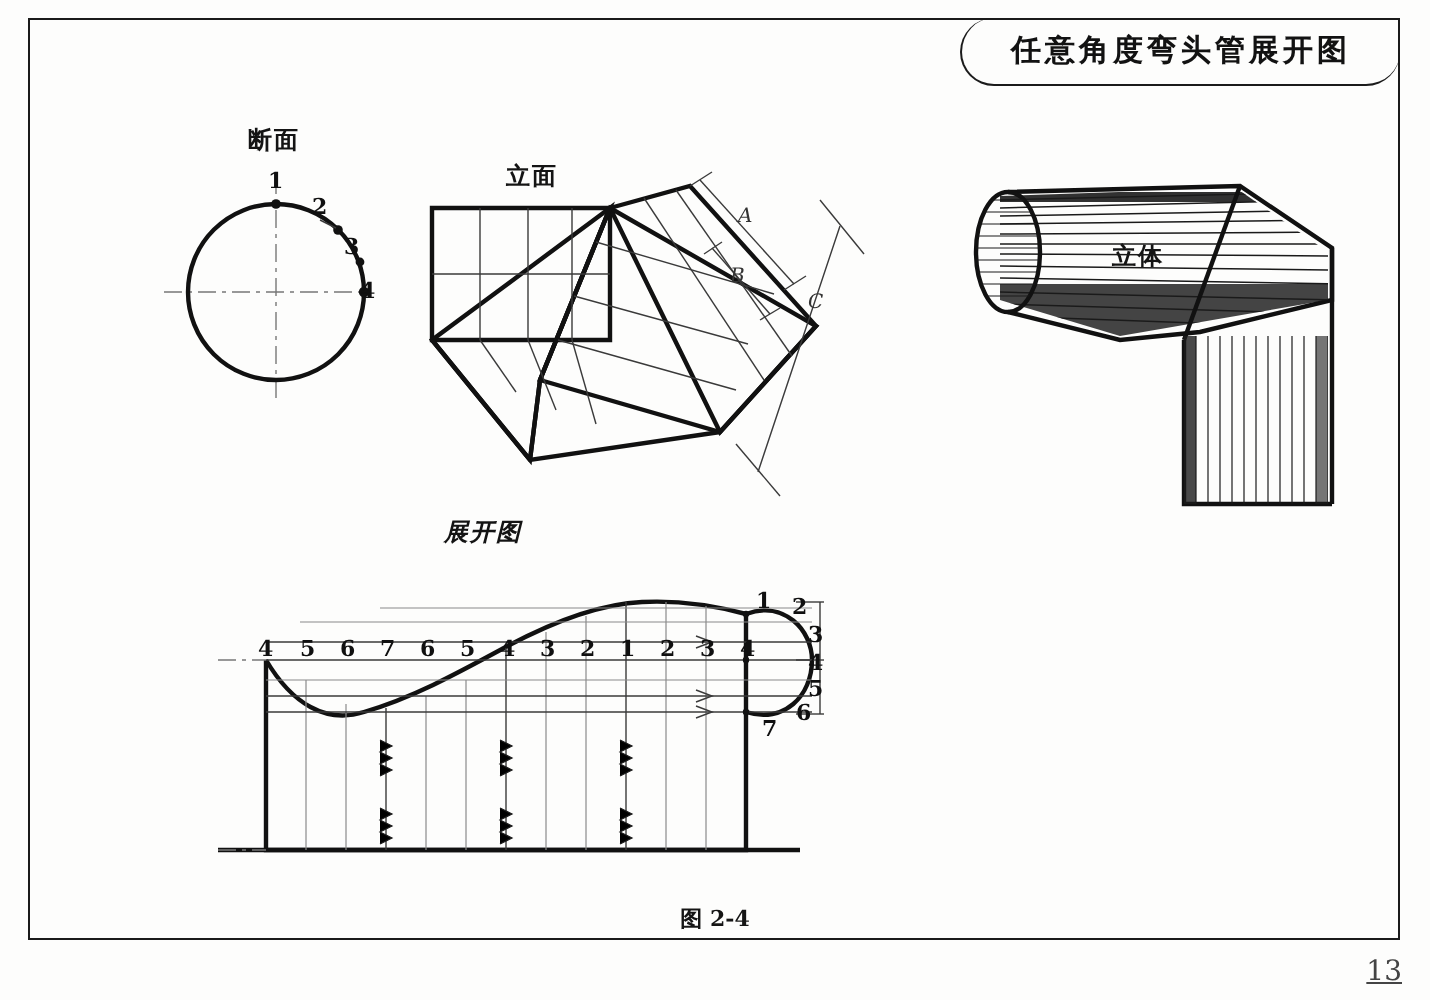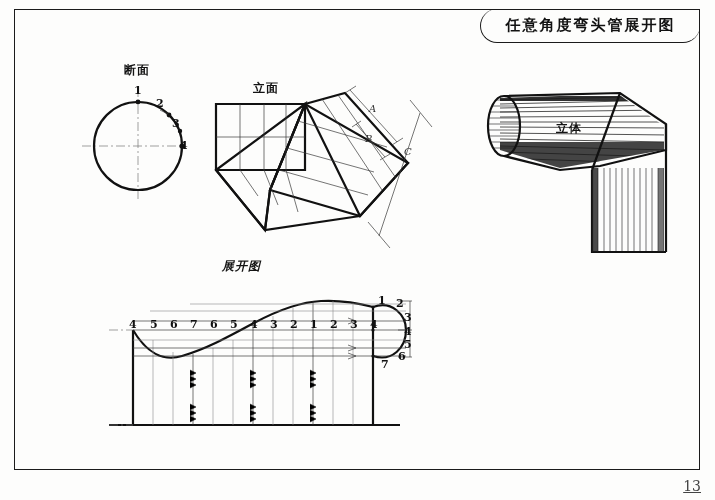--- a/index.html
+++ b/index.html
@@ -331,15 +331,16 @@
 
   <div class="num" style="left:378px; top:294px;">1</div>
   <div class="num" style="left:396px; top:297px;">2</div>
   <div class="num" style="left:404px; top:311px;">3</div>
   <div class="num" style="left:404px; top:325px;">4</div>
   <div class="num" style="left:404px; top:338px;">5</div>
   <div class="num" style="left:398px; top:350px;">6</div>
   <div class="num" style="left:381px; top:358px;">7</div>
 
 
+  <div class="caption">图 2-4</div>
   <div class="folio">13</div>
 
 </div>
 
 </body></html>

